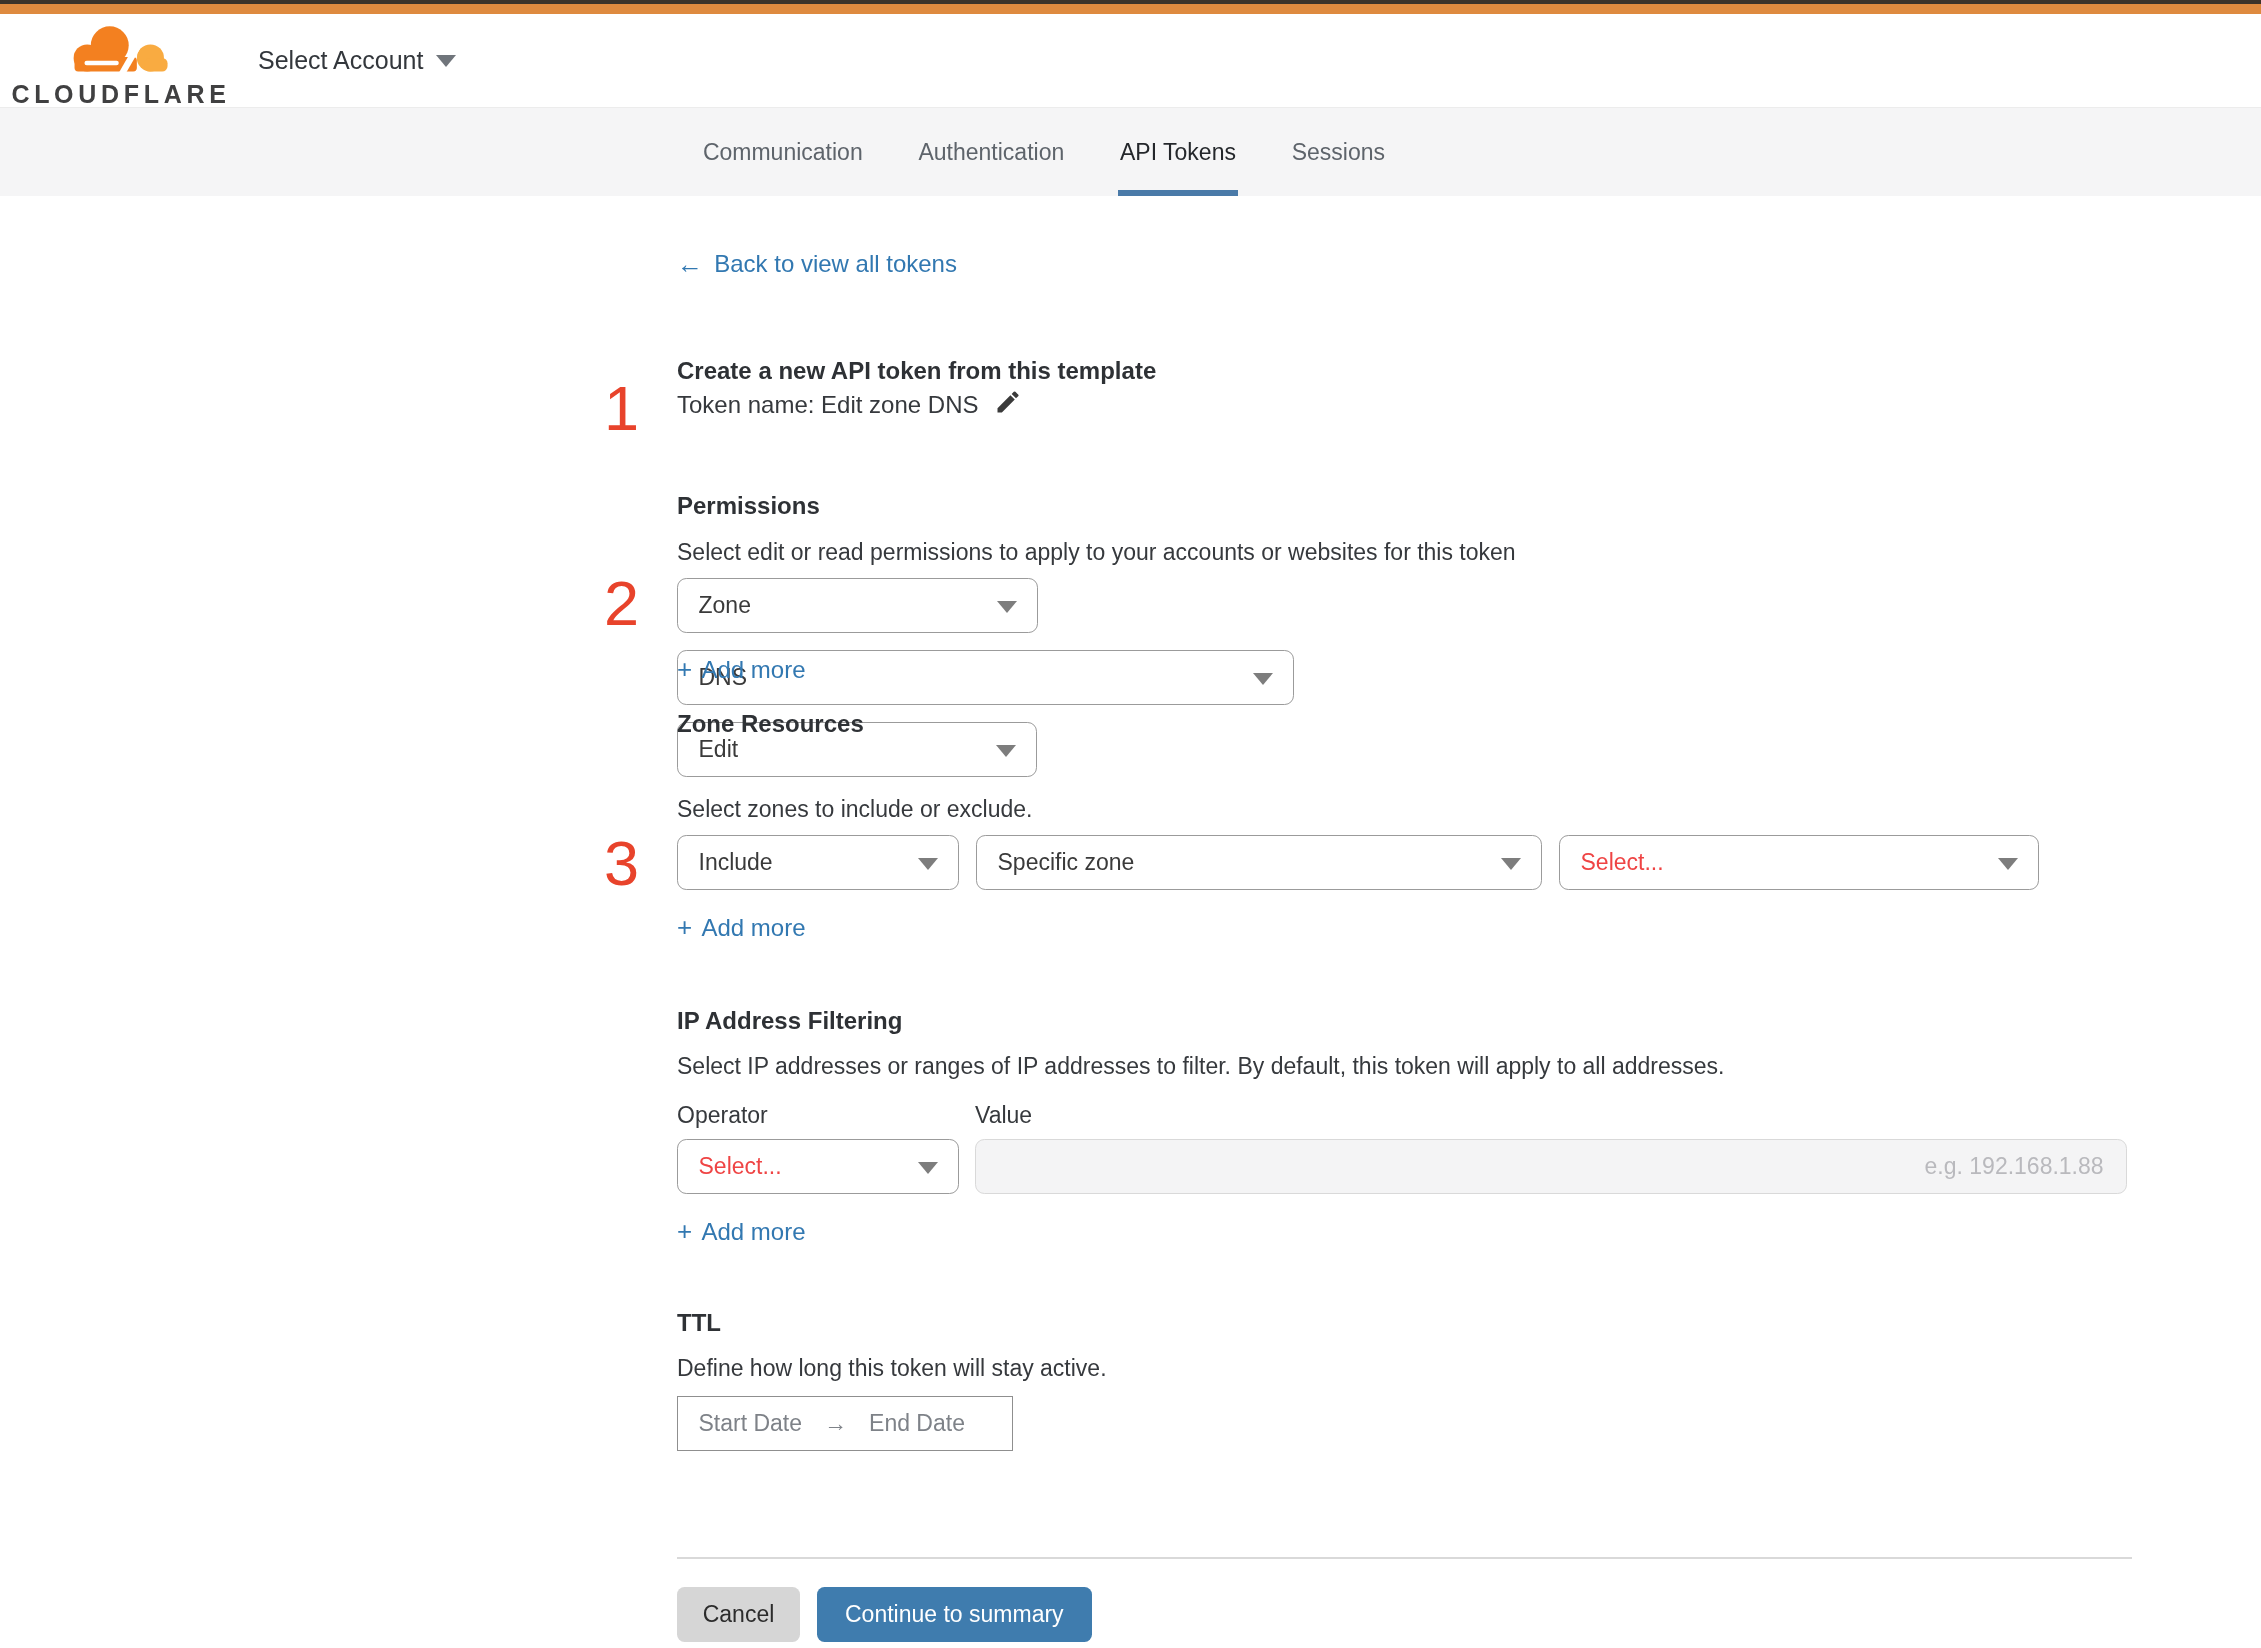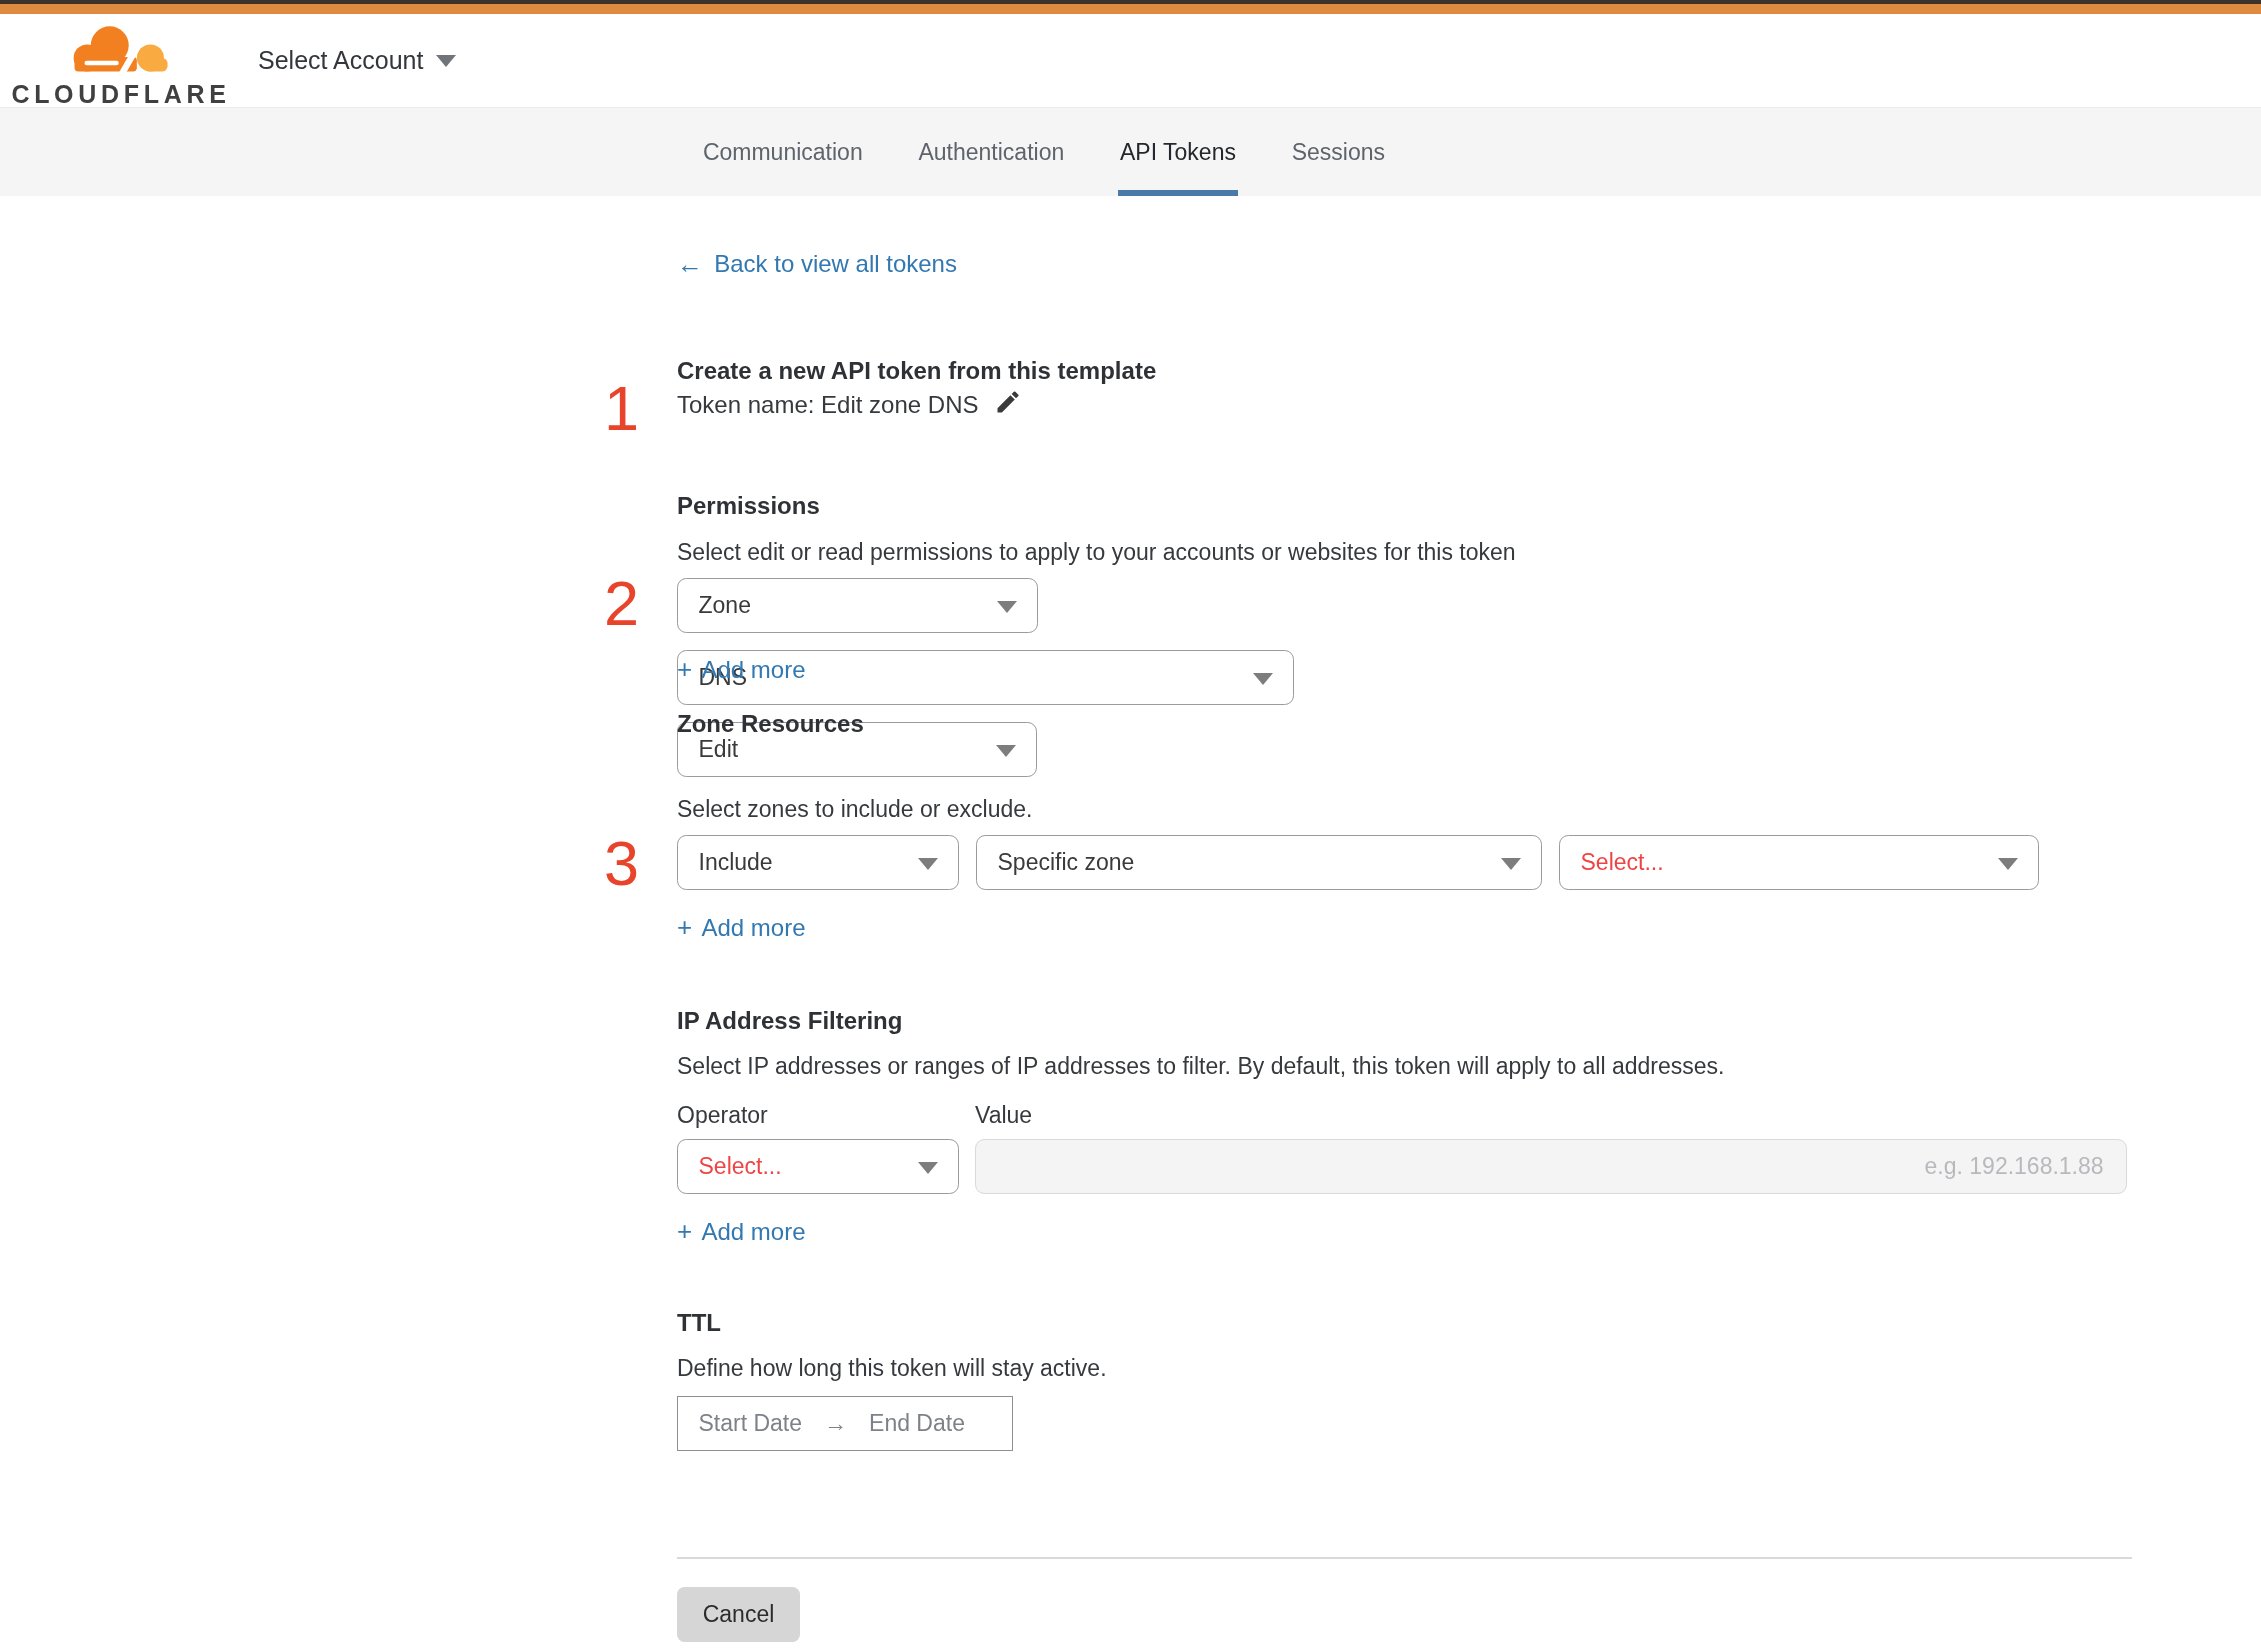--- a/index.html
+++ b/index.html
@@ -235,16 +235,17 @@
   <div class="abs sec-desc ttl-desc">Define how long this token will stay active.</div>
   <div class="abs ttl-box">
     <span>Start Date</span>
     <span>→</span>
     <span>End Date</span>
   </div>
 
   <div class="abs divider"></div>
   <div class="abs footer-row">
     <button class="btn btn-cancel">Cancel</button>
+    <button class="btn btn-primary">Continue to summary</button>
   </div>
 
 </div>
 
 
 </body></html>

